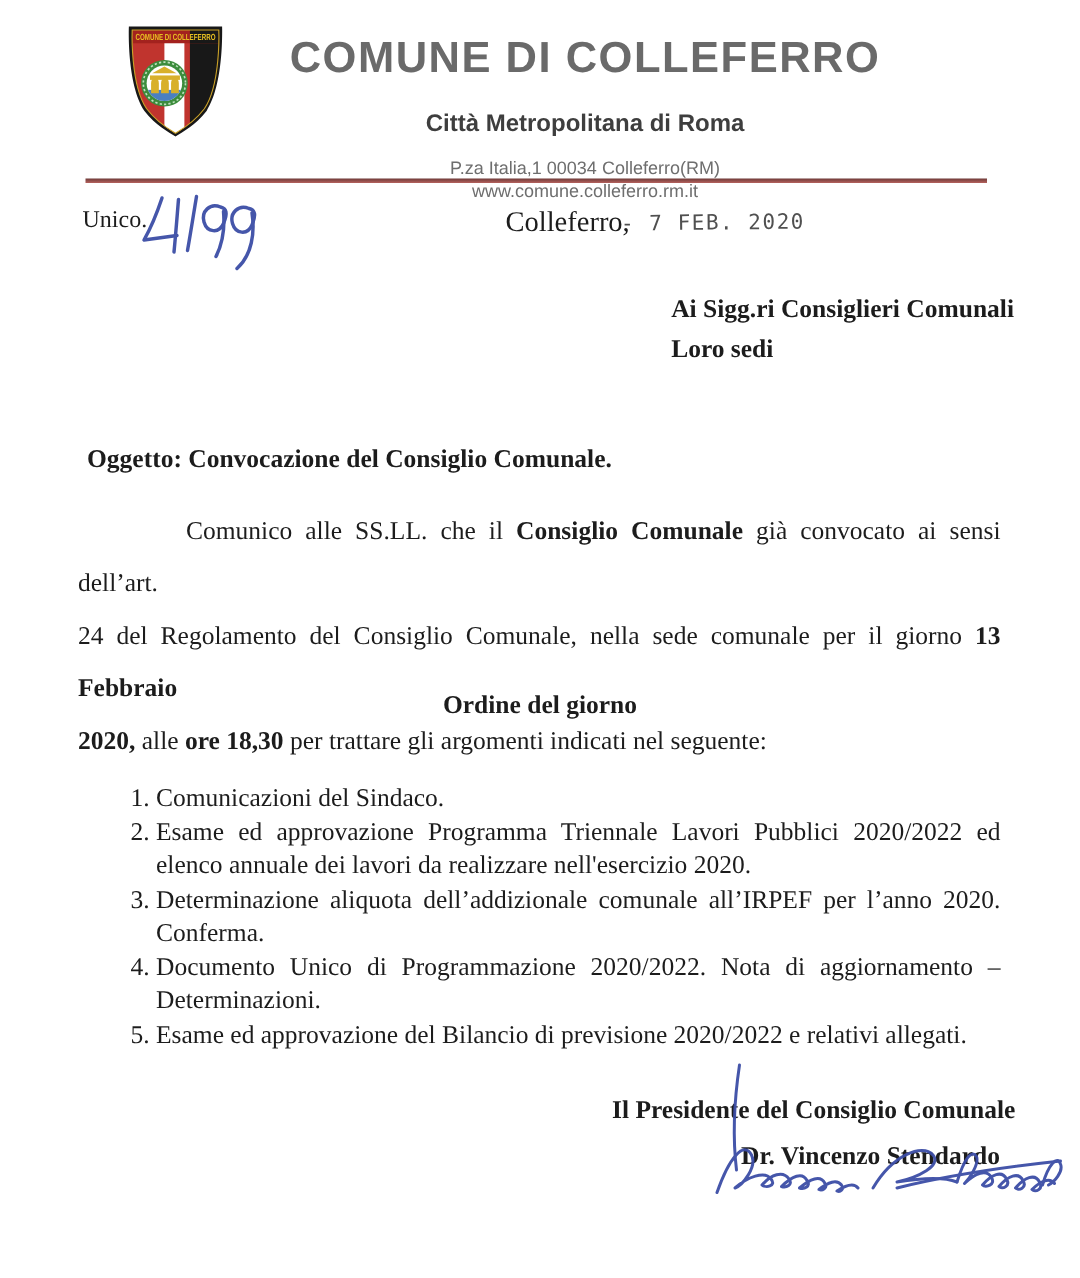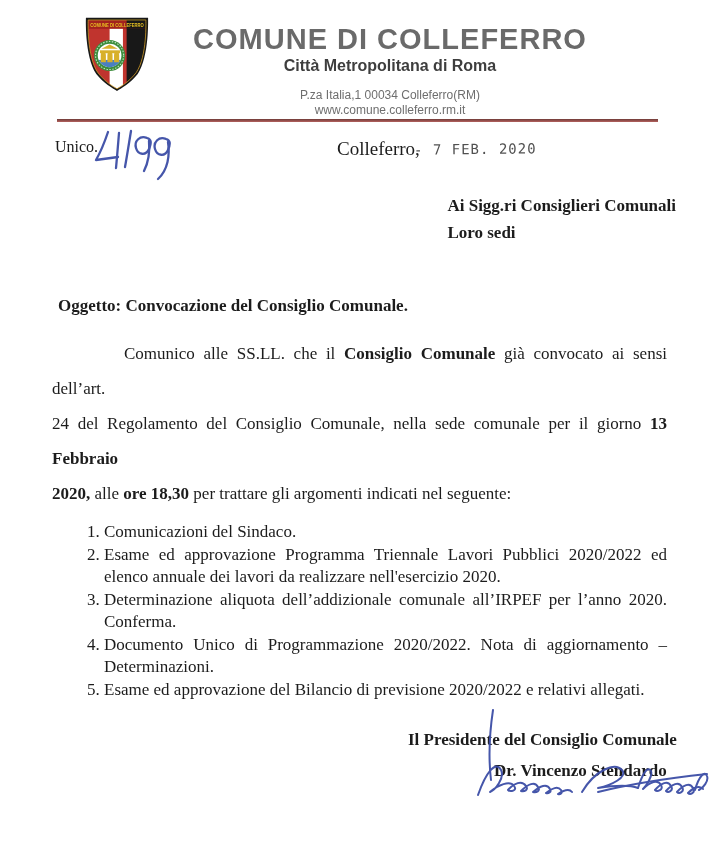--- a/index.html
+++ b/index.html
@@ -6,21 +6,21 @@
   .page{
     position:relative;width:720px;height:852px;background:#ffffff;
     margin:0 auto;overflow:hidden;
     font-family:"Liberation Serif", serif;color:#1c1c1c;padding-left:31px;
   }
   
   .crest{position:absolute;left:80px;top:12px;width:74px;height:84px;}
   .header-text{position:absolute;left:115px;top:24px;width:550px;text-align:center;
     font-family:"Liberation Sans", sans-serif;}
   .h-title{font-size:29px;font-weight:bold;color:#6a6a6a;letter-spacing:1px;line-height:1.05;}
-  .h-subtitle{font-size:16px;font-weight:bold;color:#3e3e3e;margin-top:3px;}
+  .h-subtitle{font-size:16px;font-weight:bold;color:#3e3e3e;margin-top:20px;}
   .h-address{font-size:12px;color:#6e6e6e;margin-top:13px;line-height:1.25;}
   .h-website{font-size:12px;color:#6e6e6e;line-height:1.25;}
   .rule{position:absolute;left:57px;top:119px;width:601px;height:3px;
     background:linear-gradient(180deg,#6e3a38,#b5625e);}
   
   .prot-label{position:absolute;left:55px;top:138px;font-size:16px;}
   .prot-hand{position:absolute;left:88px;top:122px;width:98px;height:64px;}
   .place{position:absolute;left:337px;top:138px;font-size:19px;}
   .stamp{position:absolute;left:414px;top:141px;
     font-family:"DejaVu Sans Mono", monospace;font-size:14px;color:#383838;
@@ -114,20 +114,21 @@
   </div>
 
   <div class="subject">Oggetto: Convocazione del Consiglio Comunale.</div>
 
   <div class="bodypara">
     <div class="jline"><span class="ind"></span><span>Comunico alle SS.LL. che il </span><b>Consiglio Comunale</b><span> già convocato ai sensi dell’art.</span></div>
     <div class="jline"><span>24 del Regolamento del Consiglio Comunale, nella sede comunale per il giorno </span><b>13 Febbraio</b></div>
     <div class="jline last"><b>2020,</b><span>  alle </span><b>ore 18,30</b><span>  per trattare gli argomenti indicati nel seguente:</span></div>
   </div>
 
+  <div class="agenda-heading">Ordine del giorno</div>
 
   <div class="agenda">
     <ol>
       <li>Comunicazioni del Sindaco.</li>
       <li>Esame ed approvazione Programma Triennale Lavori Pubblici 2020/2022 ed elenco annuale dei lavori da realizzare nell'esercizio 2020.</li>
       <li>Determinazione aliquota dell’addizionale comunale all’IRPEF per l’anno 2020. Conferma.</li>
       <li>Documento Unico di Programmazione 2020/2022. Nota di aggiornamento – Determinazioni.</li>
       <li>Esame ed approvazione del Bilancio di previsione 2020/2022 e relativi allegati.</li>
     </ol>
   </div>

